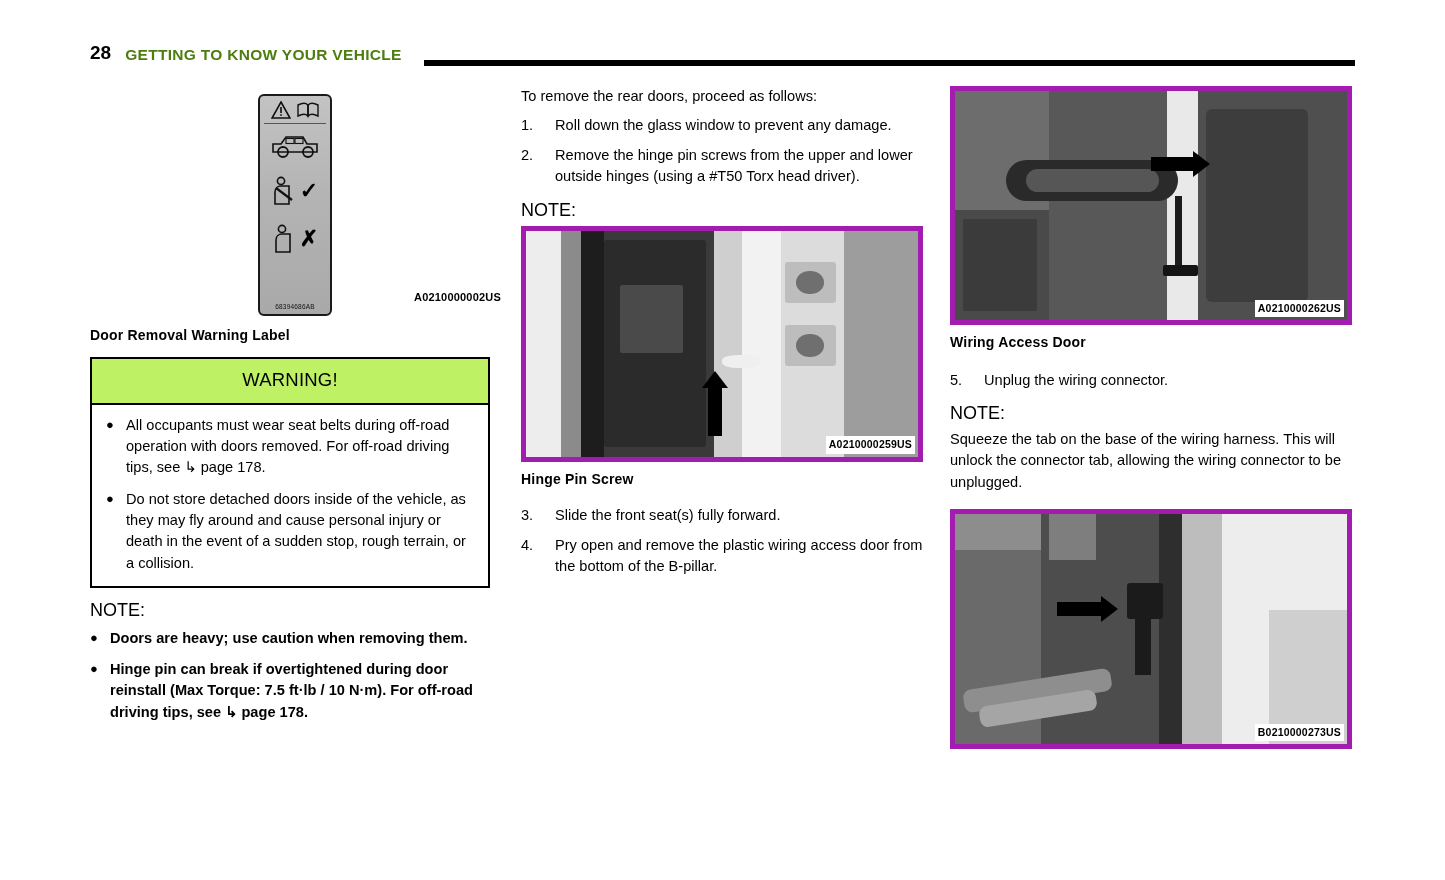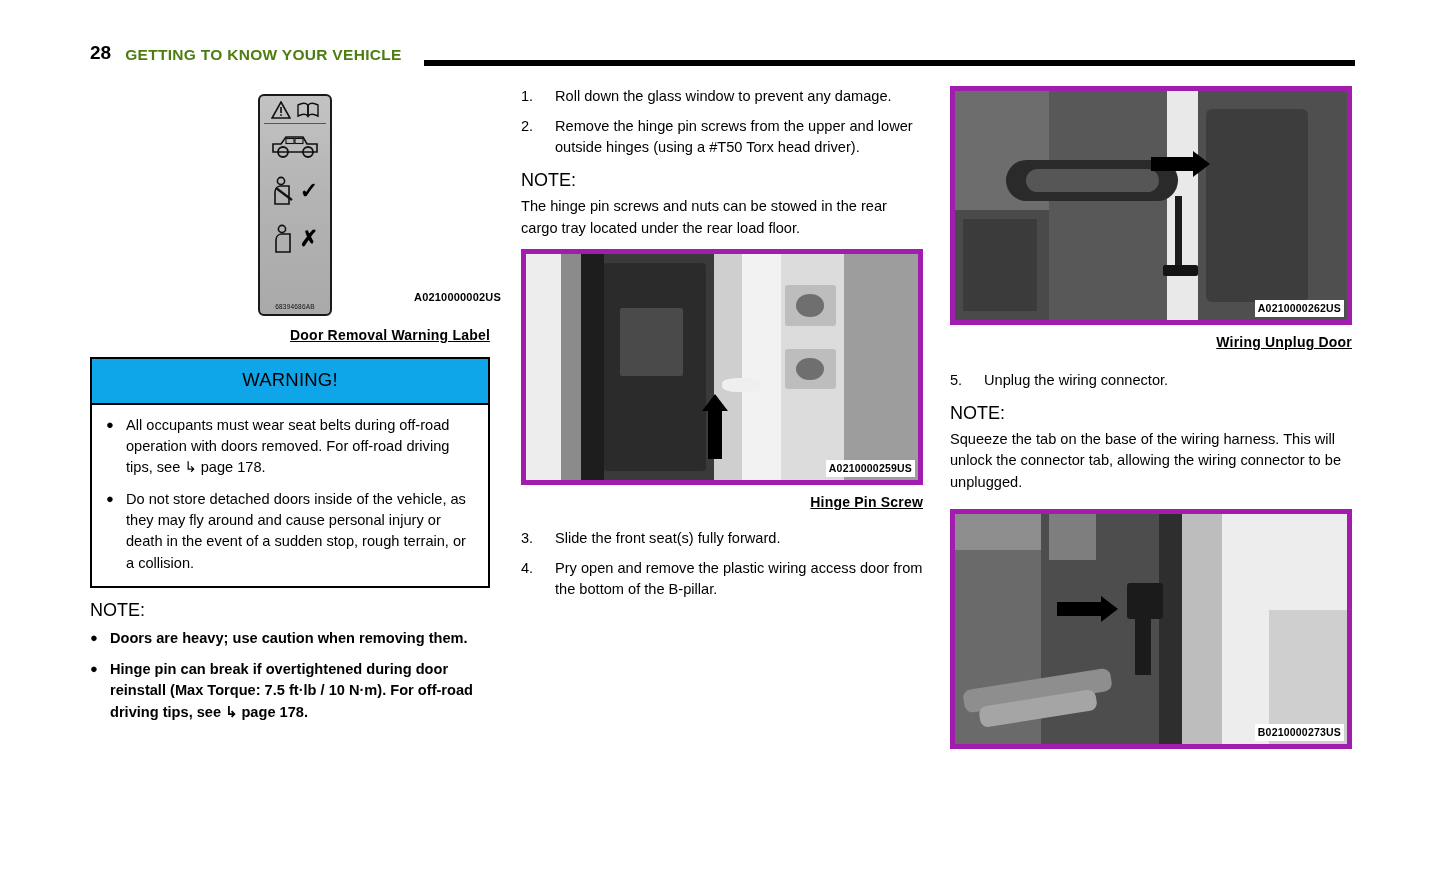--- a/index.html
+++ b/index.html
@@ -118,26 +118,25 @@
     bottom: 3px;
     background: #fff;
     color: #000;
     font-size: 10.5px;
     font-weight: bold;
     padding: 1px 3px;
     letter-spacing: 0.2px;
     font-family: "Liberation Sans", sans-serif;
   }
   .fig-caption {
-    text-align: right;
+    text-align: left;
     font-size: 14px;
     font-weight: bold;
     margin-top: 7px;
     letter-spacing: 0.2px;
-    text-decoration: underline;
   }
 
   
   .label-wrap {
     position: relative;
     height: 232px;
   }
   .warn-label {
     position: absolute;
     left: 168px;
@@ -202,21 +201,21 @@
     font-weight: bold;
     letter-spacing: 0.2px;
   }
 
   
   .warning-box {
     border: 2px solid #000;
     margin-top: 12px;
   }
   .warning-title {
-    background: #0ea5e9;
+    background: #bef264;
     border-bottom: 2px solid #000;
     text-align: center;
     font-size: 18.5px;
     padding: 8px 0 9px 0;
     letter-spacing: 0.2px;
   }
   .warning-body {
     padding: 10px 14px 12px 14px;
   }
   .bullet-item {
@@ -360,34 +359,34 @@
         <span class="bullet-text">Doors are heavy; use caution when removing them.</span>
       </div>
       <div class="bullet-item">
         <span class="bullet-dot">●</span>
         <span class="bullet-text">Hinge pin can break if overtightened during door reinstall (Max Torque: 7.5 ft·lb / 10 N·m). For off-road driving tips, see ↳ page 178.</span>
       </div>
     </div>
   </div>
 
   <div class="col col-2">
+    <p class="body-text">To remove the rear doors, proceed as follows:</p>
 
     <div class="steps">
       <div class="step">
         <span class="num">1.</span>
         <span class="txt">Roll down the glass window to prevent any damage.</span>
       </div>
       <div class="step">
         <span class="num">2.</span>
         <span class="txt">Remove the hinge pin screws from the upper and lower outside hinges (using a #T50 Torx head driver).</span>
       </div>
     </div>
 
     <div class="note-label">NOTE:</div>
-    <div class="note-body">The hinge pin screws and nuts can be stowed in the rear cargo tray located under the rear load floor.</div>
 
     <div class="figure">
       <div class="fig-img" style="height:226px;">
         <div class="photo">
           <div class="blk" style="left:0;top:0;width:9%;height:100%;background:#ededed;"></div>
           <div class="blk" style="left:9%;top:0;width:5%;height:100%;background:#8b8b8b;"></div>
           <div class="blk" style="left:14%;top:0;width:6%;height:100%;background:#1d1d1d;"></div>
           <div class="blk" style="left:20%;top:0;width:28%;height:100%;background:#3a3a3a;"></div>
           <div class="blk" style="left:20%;top:4%;width:26%;height:92%;background:#2b2b2b;border-radius:3px;"></div>
           <div class="blk" style="left:24%;top:24%;width:16%;height:30%;background:#4a4a4a;border-radius:2px;"></div>
@@ -438,21 +437,21 @@
           <div class="blk" style="left:18%;top:34%;width:34%;height:10%;background:#565656;border-radius:20px;"></div>
           <div class="blk" style="left:56%;top:46%;width:2%;height:34%;background:#1c1c1c;"></div>
           <div class="blk" style="left:53%;top:76%;width:9%;height:5%;background:#141414;border-radius:2px;"></div>
           <div class="arrow-black" style="left:50%;top:26%;">
             <span class="shaft" style="width:42px;height:14px;"></span>
             <span class="head"></span>
           </div>
         </div>
         <span class="fig-code">A0210000262US</span>
       </div>
-      <div class="fig-caption">Wiring Unplug Door</div>
+      <div class="fig-caption">Wiring Access Door</div>
     </div>
 
     <div class="steps" style="margin-top:18px;">
       <div class="step">
         <span class="num">5.</span>
         <span class="txt">Unplug the wiring connector.</span>
       </div>
     </div>
 
     <div class="note-label">NOTE:</div>

